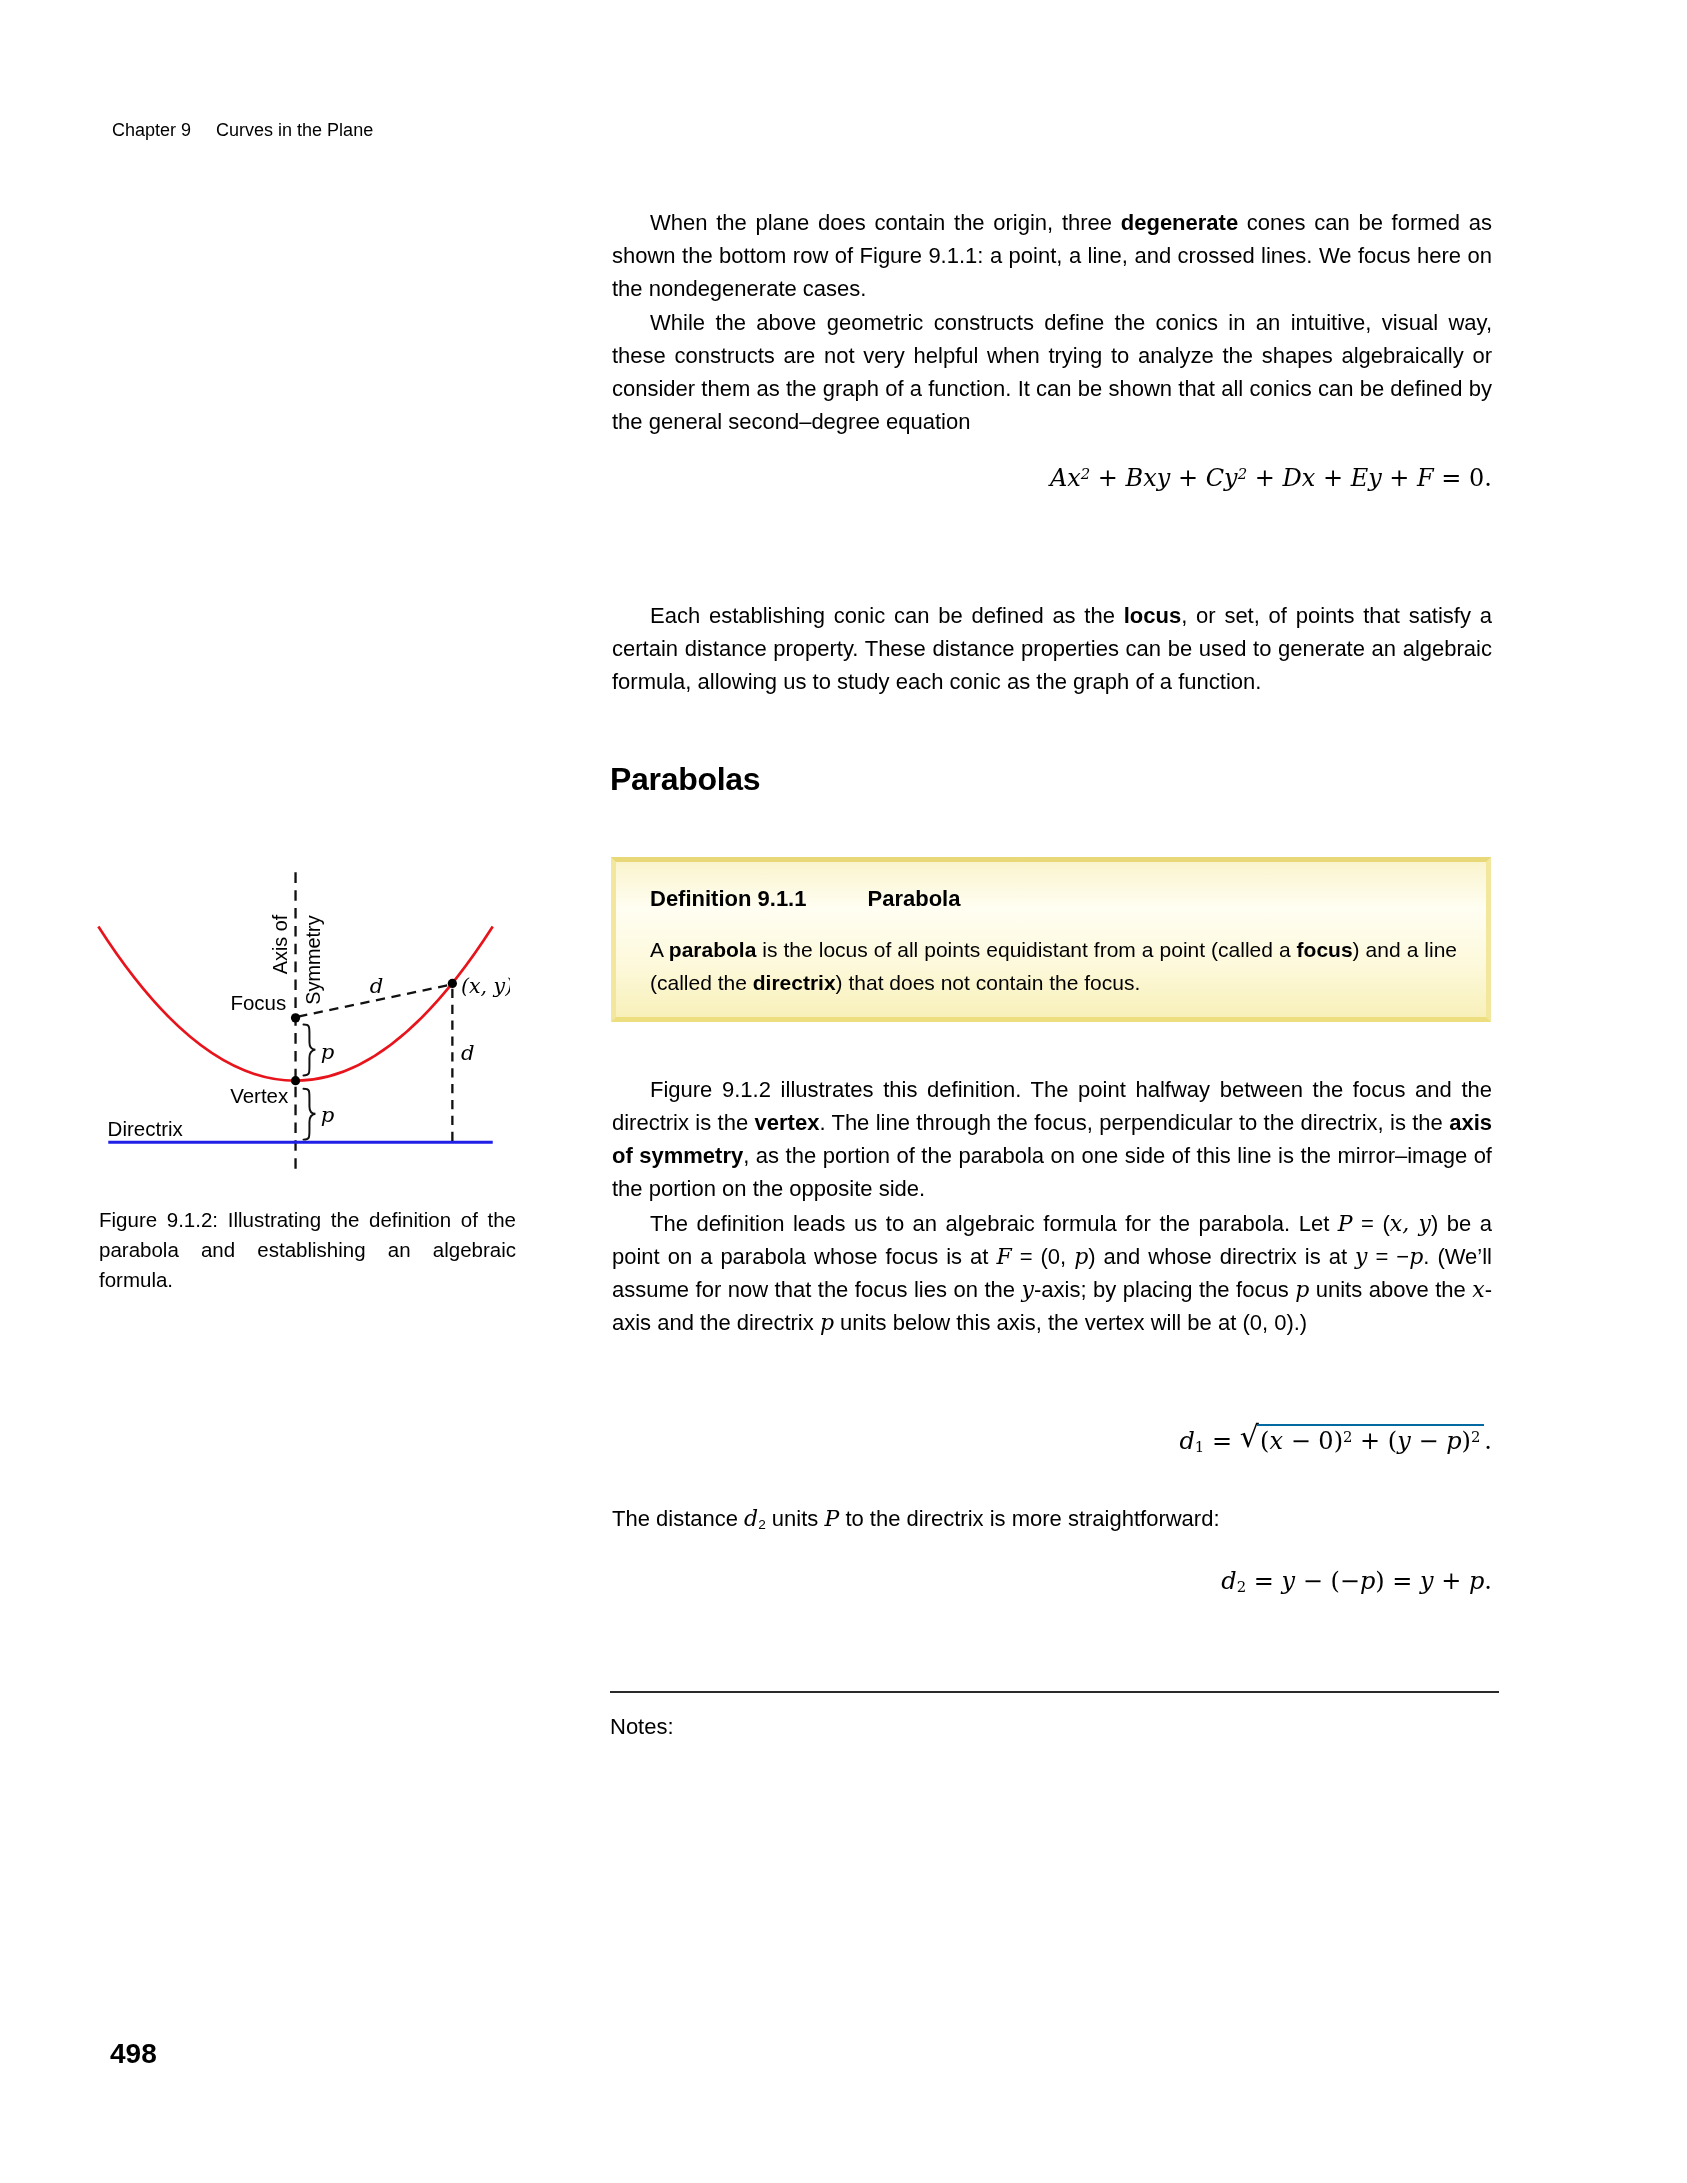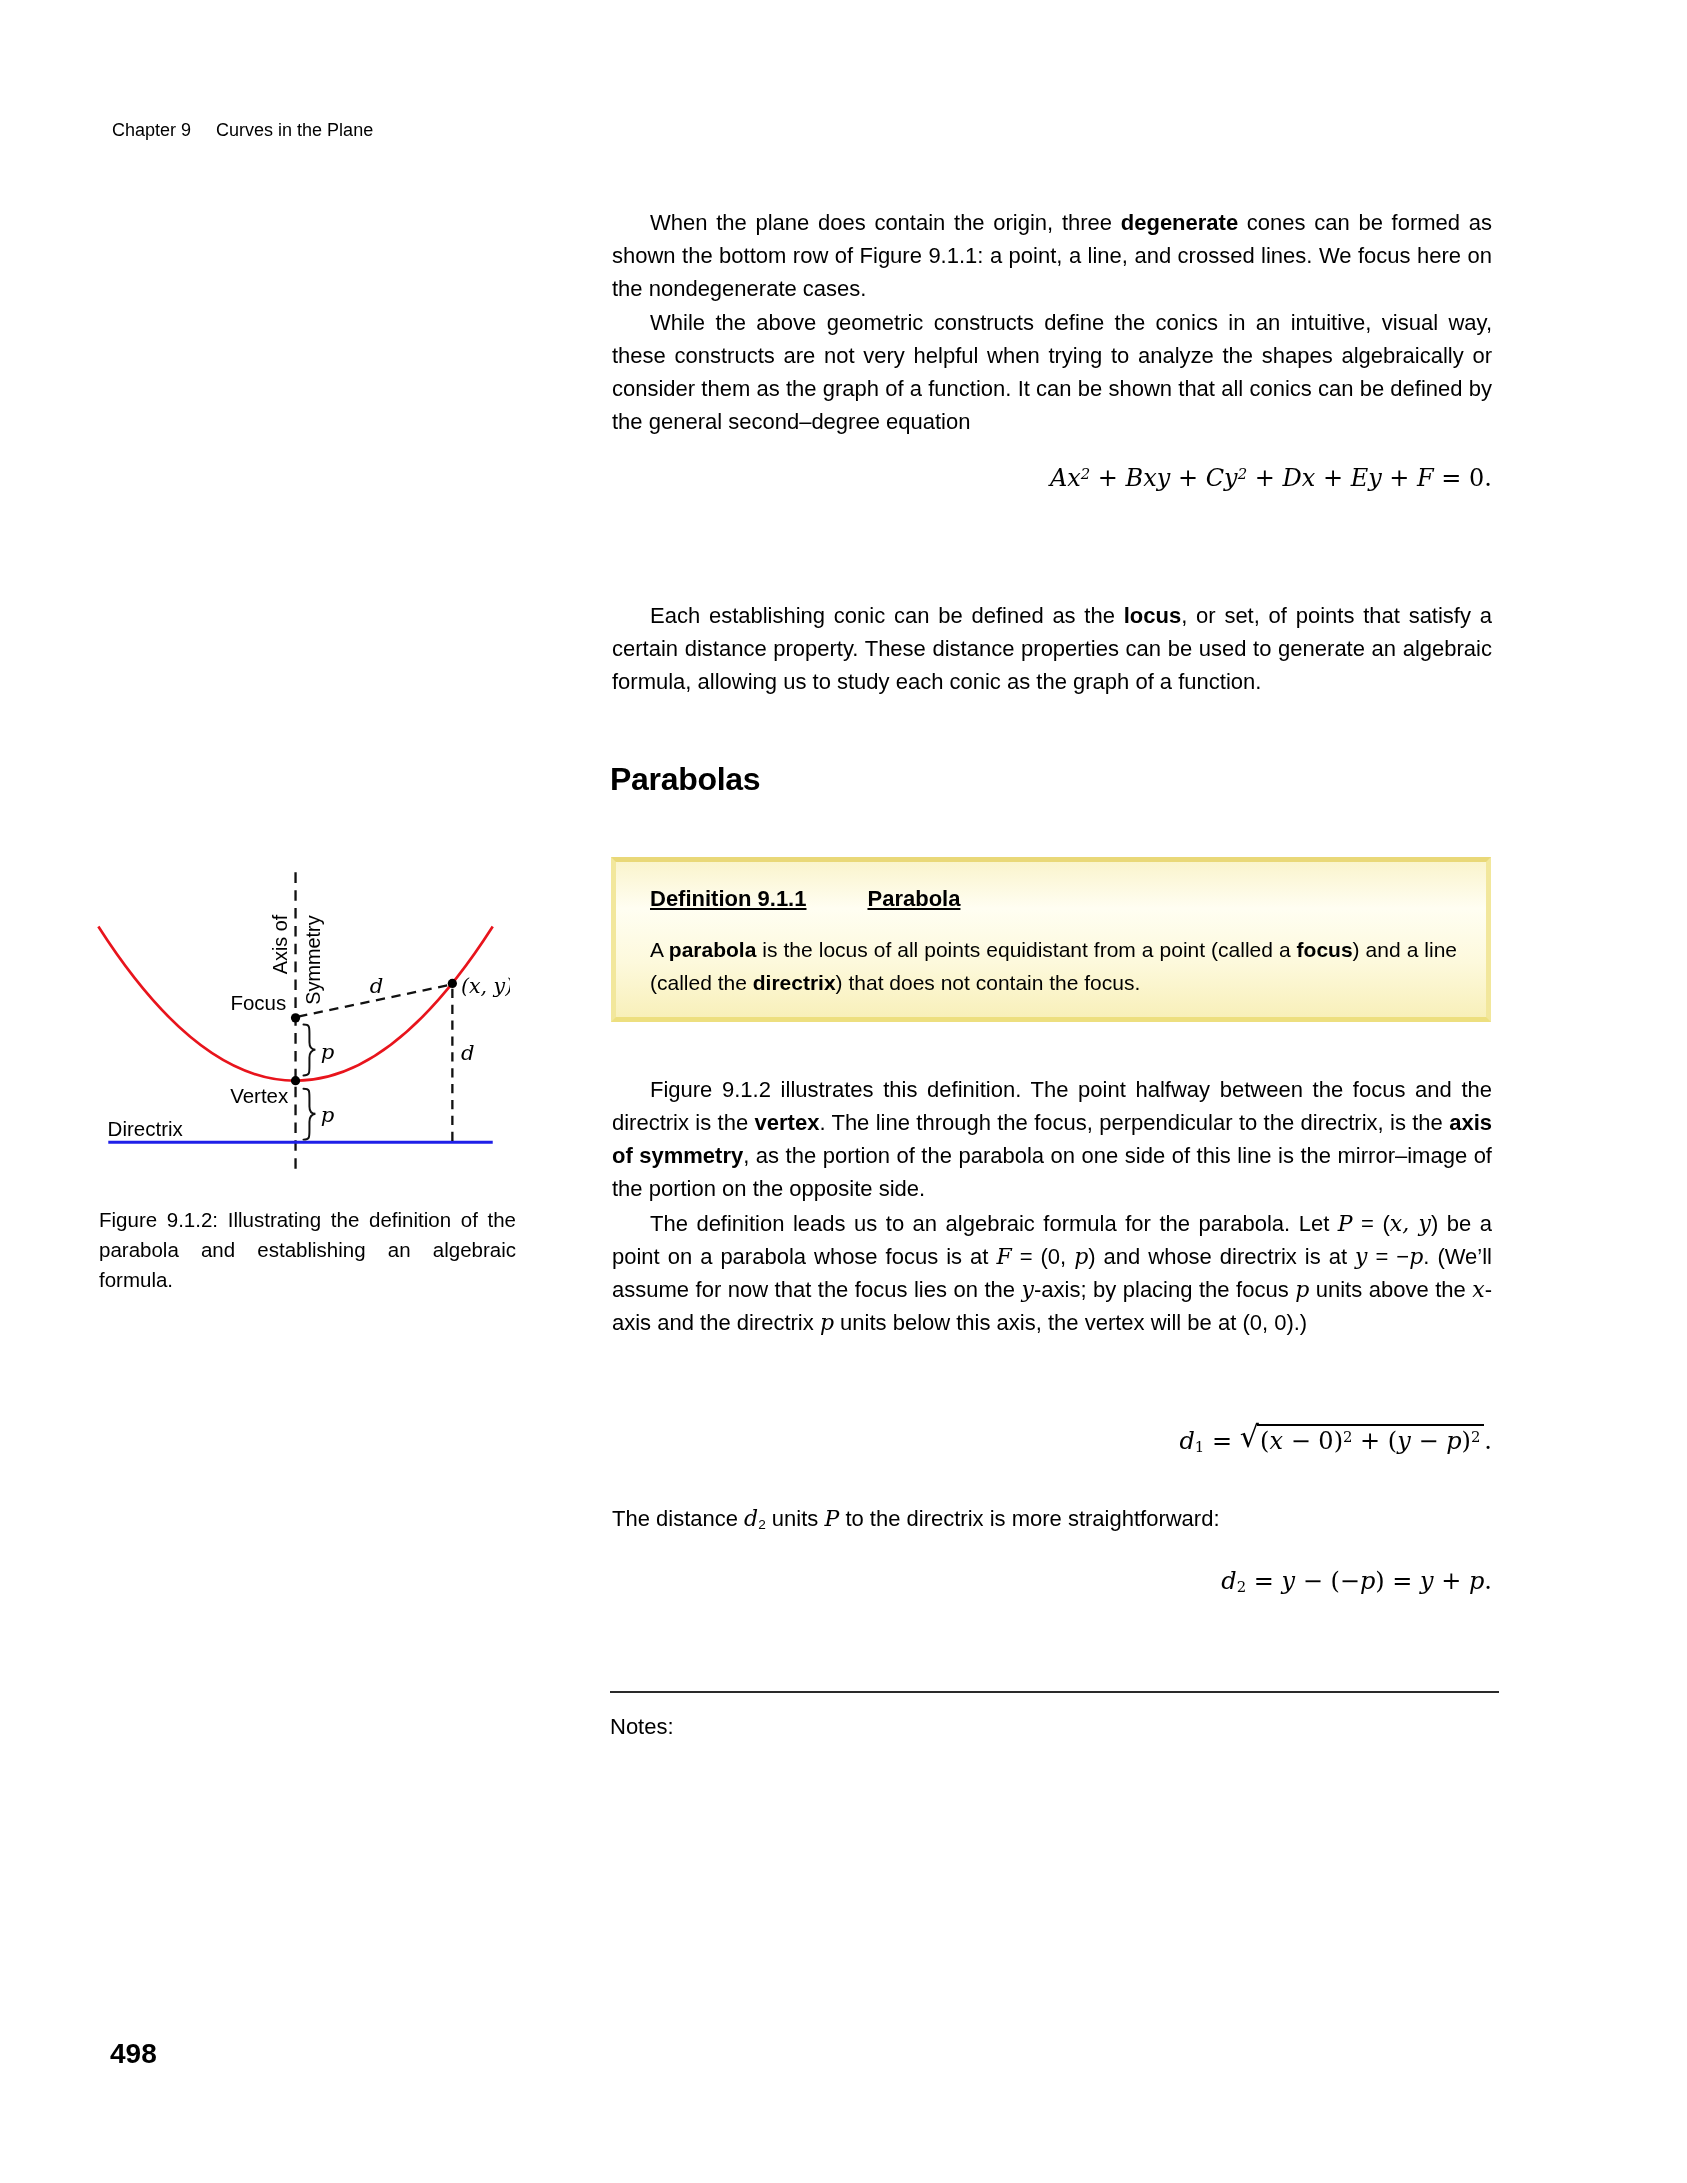--- a/index.html
+++ b/index.html
@@ -17,33 +17,33 @@
   .iseg{font-style:italic;font-family:"DejaVu Serif",serif;}
   .sup{font-size:62%;position:relative;top:-0.5em;}
   .sub{font-size:62%;position:relative;top:0.22em;}
   .equation{
     position:absolute;left:612px;width:880px;text-align:right;
     font-family:"DejaVu Serif",serif;font-size:24px;
   }
   .equation .iseg{font-family:"DejaVu Serif",serif;}
   .sqrt{display:inline-flex;align-items:flex-start;}
   .sqrt .sign{font-size:1.25em;line-height:1;transform:translateY(-0.06em);}
-  .radicand{border-top:2px solid #000000;padding:1.3px 4px 0 2.6px;margin-left:-1.3px;}
+  .radicand{border-top:2px solid #0369a1;padding:1.3px 4px 0 2.6px;margin-left:-1.3px;}
   .section-heading{
     position:absolute;left:610px;top:761px;
     font-size:32px;font-weight:bold;letter-spacing:-0.3px;text-align:center;
   }
   .defbox{
     position:absolute;left:611px;top:857px;width:880px;height:165px;
     box-sizing:border-box;
     border:5.3px solid #f2e79c;
     border-top-color:#e9d878;border-bottom-color:#eddf7f;
     background:linear-gradient(180deg,#faf4cd 0%,#fffef2 30%,#fdf9dc 65%,#f8f0ba 100%);
   }
-  .defbox-heading{position:absolute;left:34px;top:24px;font-size:22px;font-weight:bold;display:flex;gap:61px;text-decoration:underline;}
+  .defbox-heading{position:absolute;left:34px;top:24px;font-size:22px;font-weight:bold;display:flex;gap:61px;}
   .defbox-body{position:absolute;left:34px;top:71px;width:807px;font-size:21px;line-height:33px;text-align:justify;}
   .figure{position:absolute;left:93px;top:867px;width:417px;height:311px;}
   .fig-caption{
     position:absolute;left:99px;top:1205px;width:417px;
     font-size:20.5px;line-height:30px;text-align:justify;
   }
   .notes-rule{position:absolute;left:610px;top:1691px;width:889px;height:2px;background:#2a2a2a;}
   .notes-label{position:absolute;left:610px;top:1714px;font-size:22px;}
   .pageno{position:absolute;left:110px;top:2038px;font-size:28px;font-weight:bold;}
   svg text{font-family:"Liberation Sans",sans-serif;}

